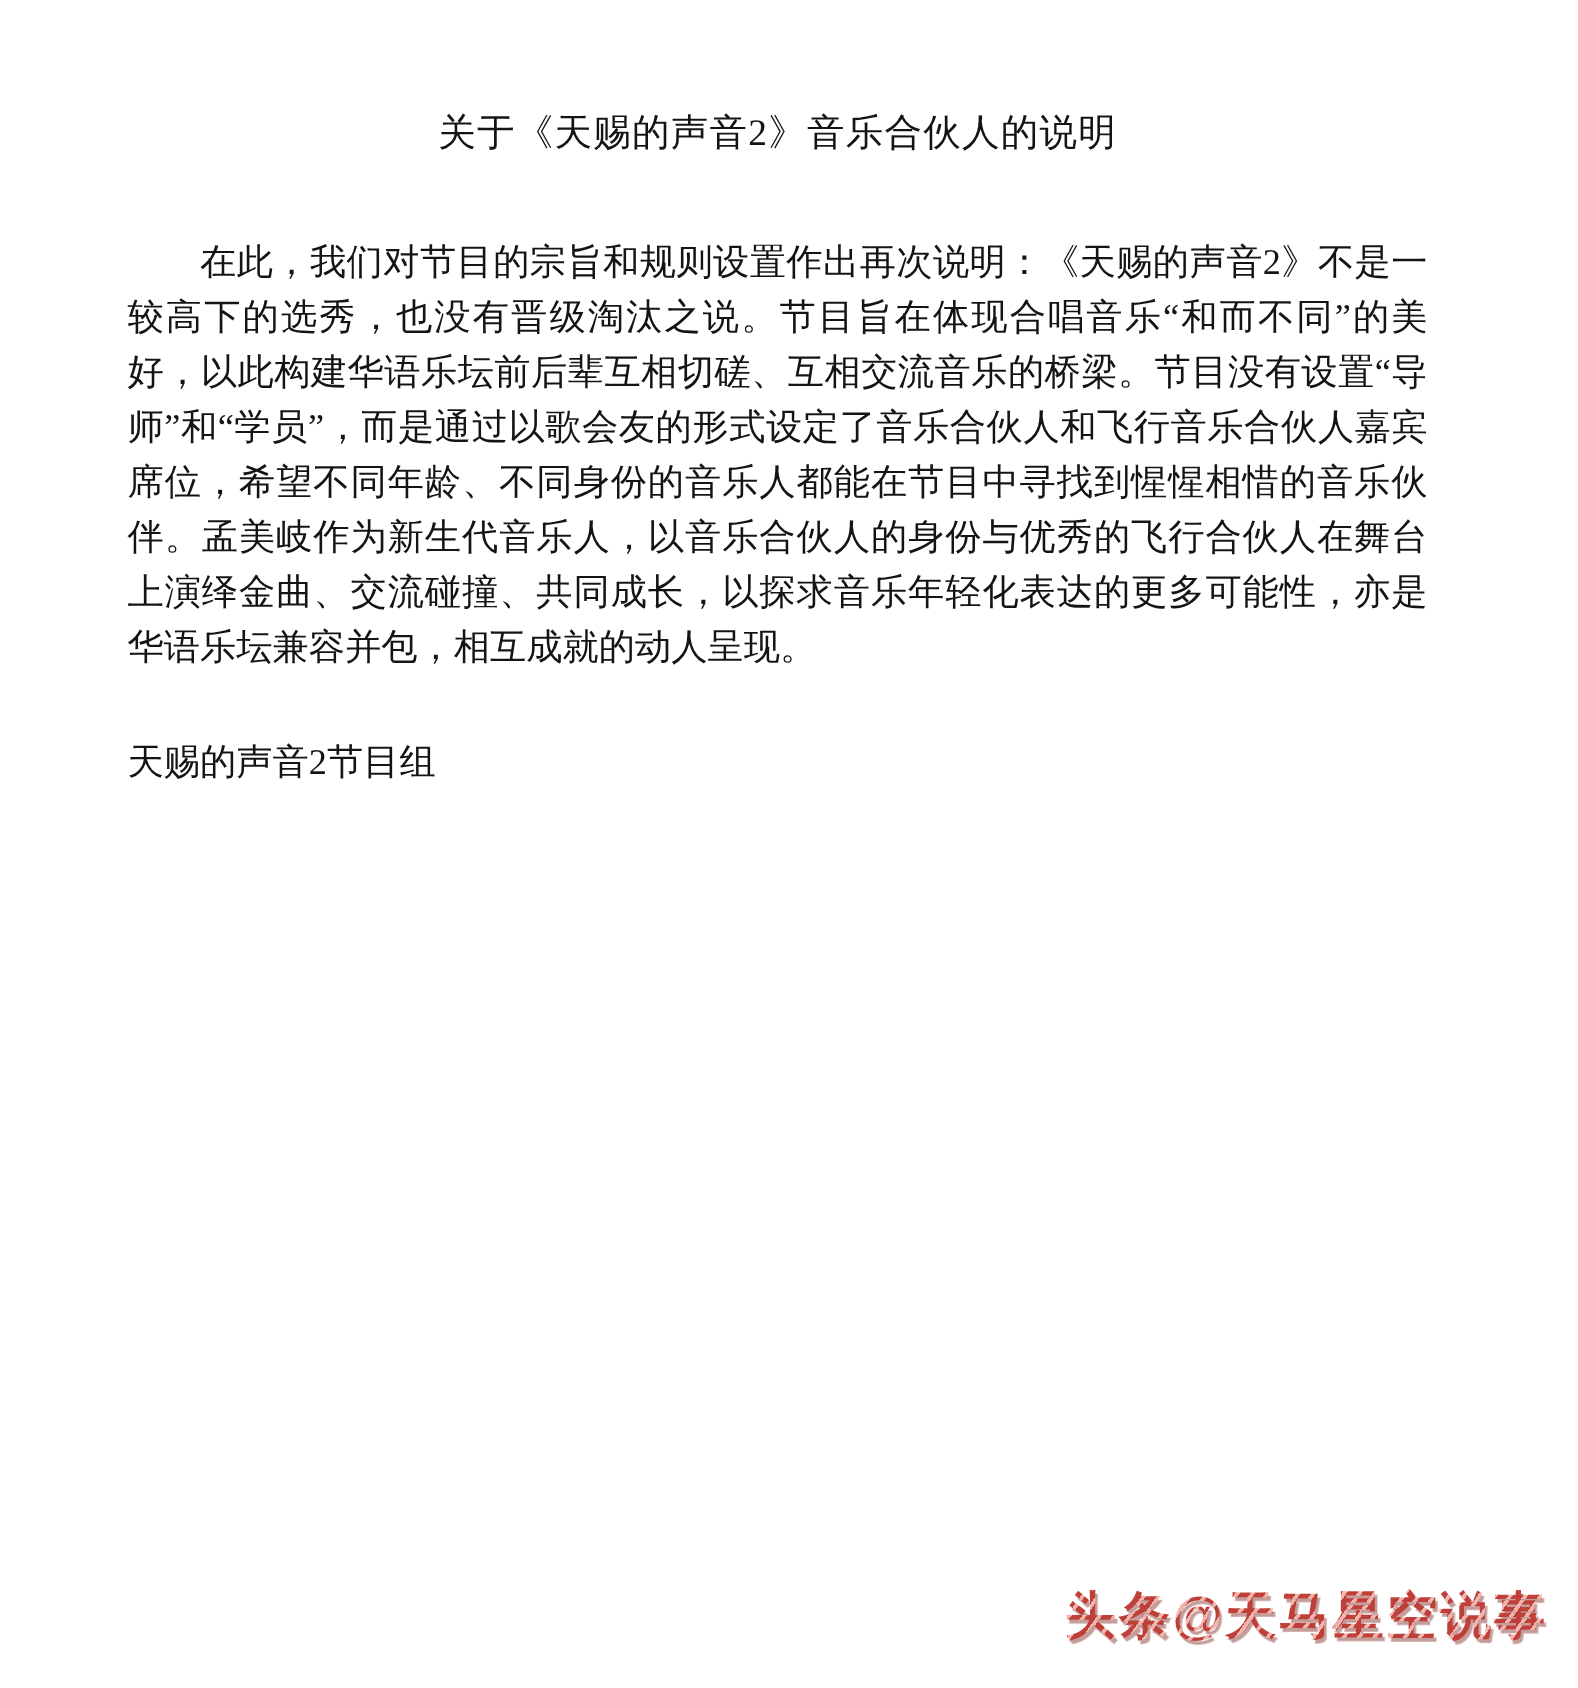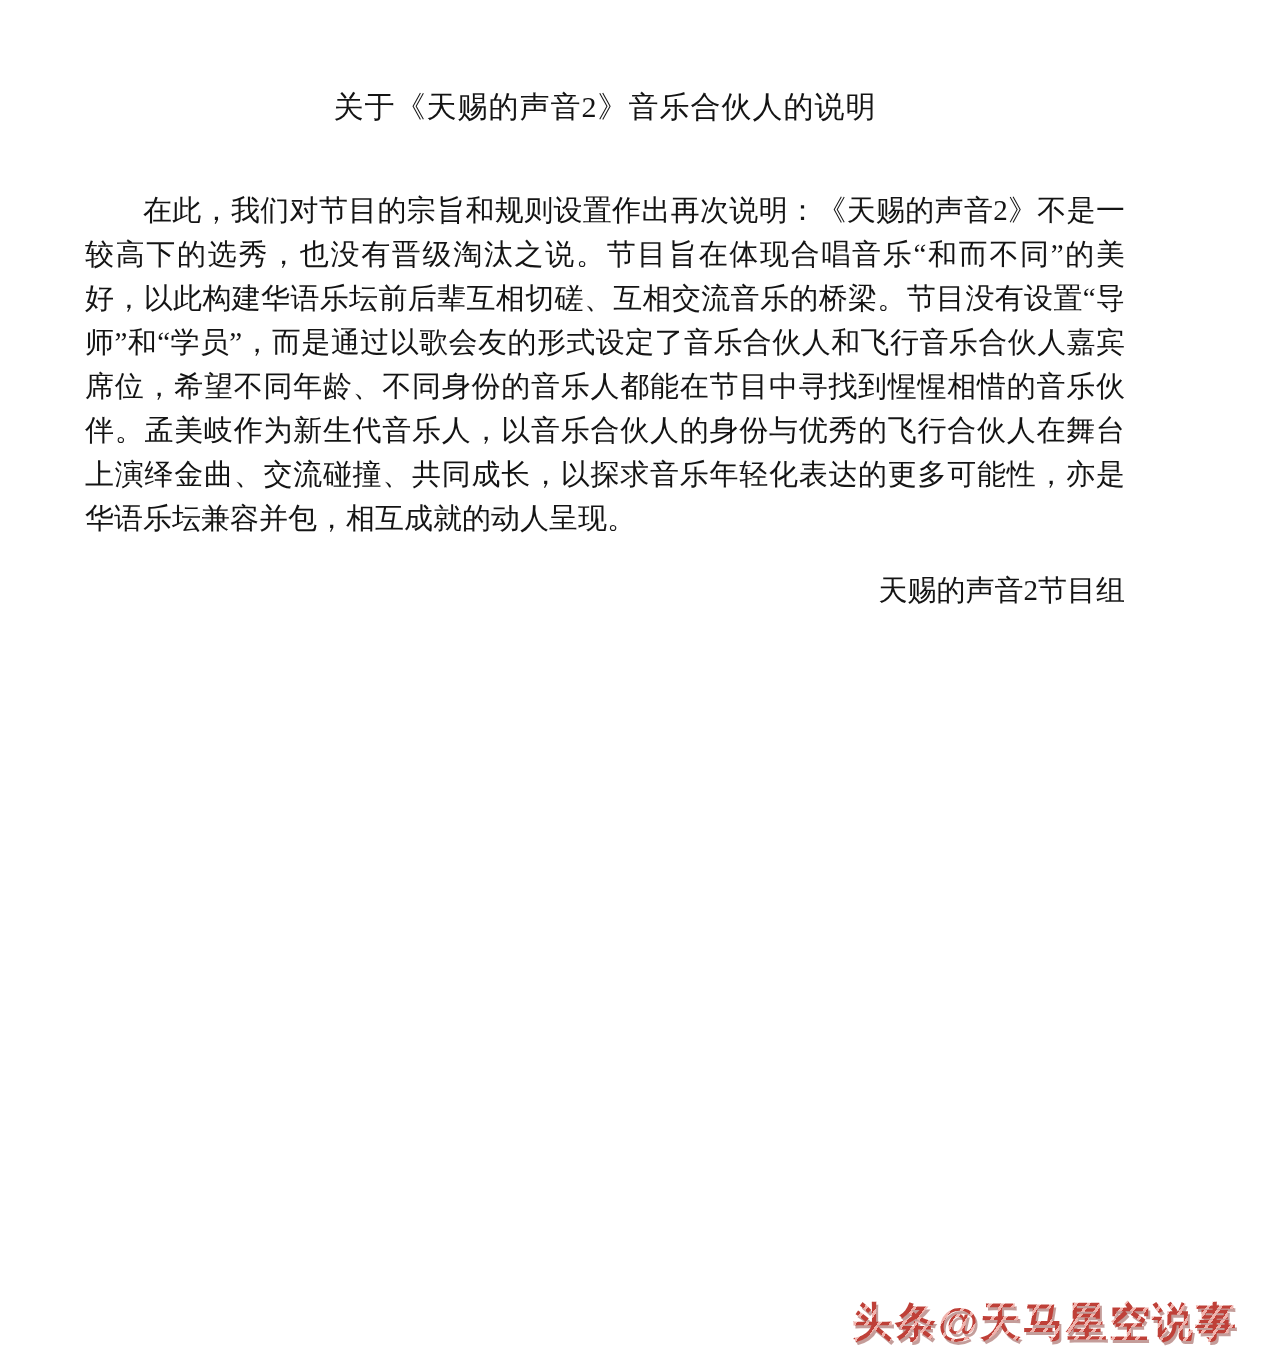--- a/index.html
+++ b/index.html
@@ -10,47 +10,46 @@
     color:#141414;
   }
   .page{
     position:relative;
     width:1262px;height:1350px;
     background:#ffffff;
     overflow:hidden;
   }
   .doc{
     position:absolute;
-    left:85px;top:85px;
+    left:102px;top:85px;
     width:1040px;
     font-size:29px;
     line-height:44px;
     text-align:justify;
   }
   .doc h1{
     font-size:30px;
     font-weight:normal;
     text-align:center;
     margin:0 0 59px 0;
     line-height:44px;
     letter-spacing:1px;
   }
   .doc p{
     margin:44px 0 0 0;
     text-indent:2em;
   }
   .doc p.first{margin-top:0;}
   .sign{
-    margin-top:28px;
-    text-align:right;
+    margin-top:48px;
     line-height:45px;
   }
   .watermark{
     position:absolute;
-    right:24px;bottom:0;
+    right:24px;bottom:30px;
     font-family:"Liberation Sans","DejaVu Sans",sans-serif;
     font-weight:bold;
     font-size:41px;
     letter-spacing:2px;
     background:repeating-linear-gradient(125deg,var(--wm,#bf4038) 0 7px,#f0b3ad 7px 10px);
     -webkit-background-clip:text;background-clip:text;
     color:transparent;
     filter:drop-shadow(2px 3px 0 rgba(125,38,32,0.45));
     white-space:nowrap;
   }

